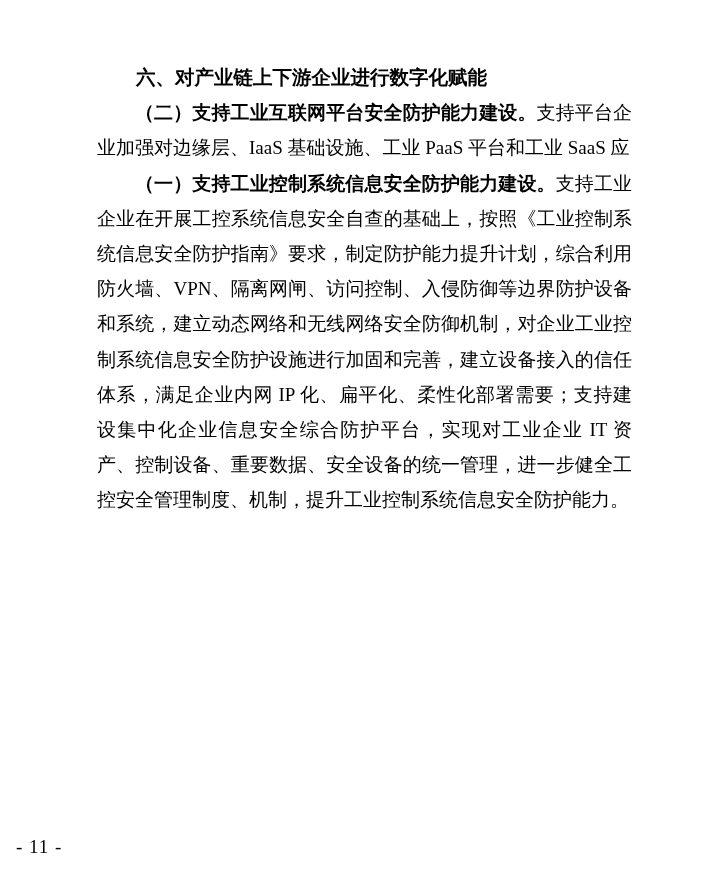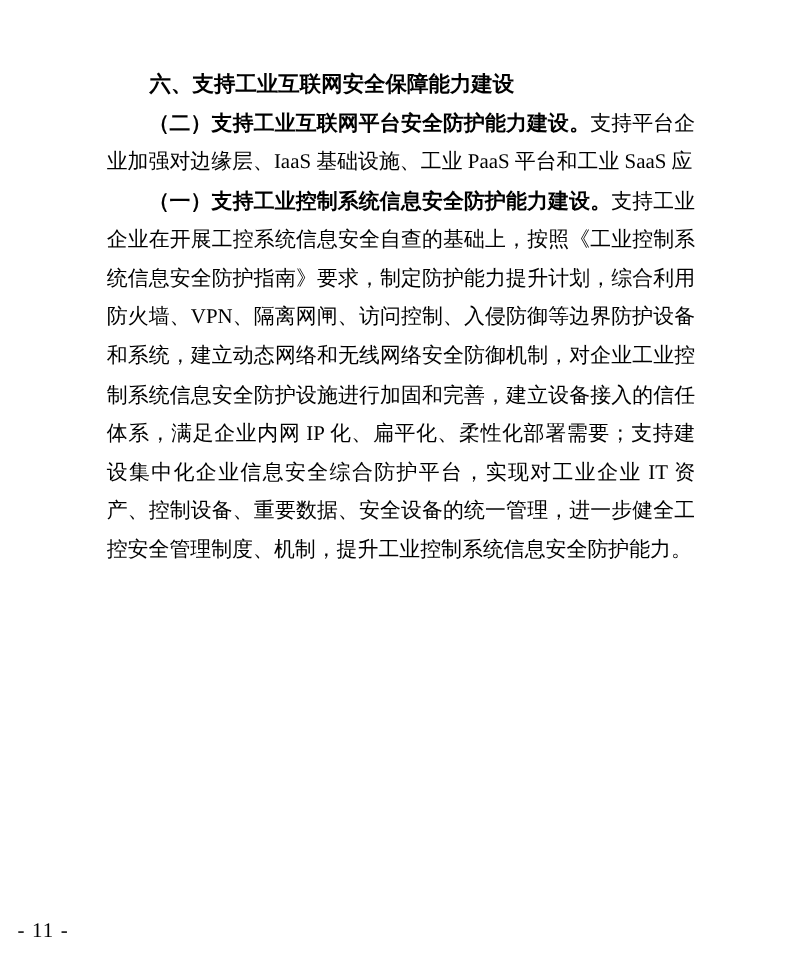--- a/index.html
+++ b/index.html
@@ -58,21 +58,21 @@
   }
 </style>
 </head>
 <body>
 
 <div class="page">
 
   <div class="text-block">
 
 
-    <h2 class="heading">六、支持工业互联网安全保障能力建设</h2>
+    <h2 class="heading">六、对产业链上下游企业进行数字化赋能</h2>
 
     <p class="para indent"><b class="lead">（二）支持工业互联网平台安全防护能力建设。</b><span>支持平台企业加强对边缘层、IaaS 基础设施、工业 PaaS 平台和工业 SaaS 应</span></p>
 
     <p class="para indent"><b class="lead">（一）支持工业控制系统信息安全防护能力建设。</b><span>支持工业企业在开展工控系统信息安全自查的基础上，按照《工业控制系统信息安全防护指南》要求，制定防护能力提升计划，综合利用防火墙、VPN、隔离网闸、访问控制、入侵防御等边界防护设备和系统，建立动态网络和无线网络安全防御机制，对企业工业控制系统信息安全防护设施进行加固和完善，建立设备接入的信任体系，满足企业内网 IP 化、扁平化、柔性化部署需要；支持建设集中化企业信息安全综合防护平台，实现对工业企业 IT 资产、控制设备、重要数据、安全设备的统一管理，进一步健全工控安全管理制度、机制，提升工业控制系统信息安全防护能力。</span></p>
 
   </div>
 
   <div class="page-number">- 11 -</div>
 
 </div>

